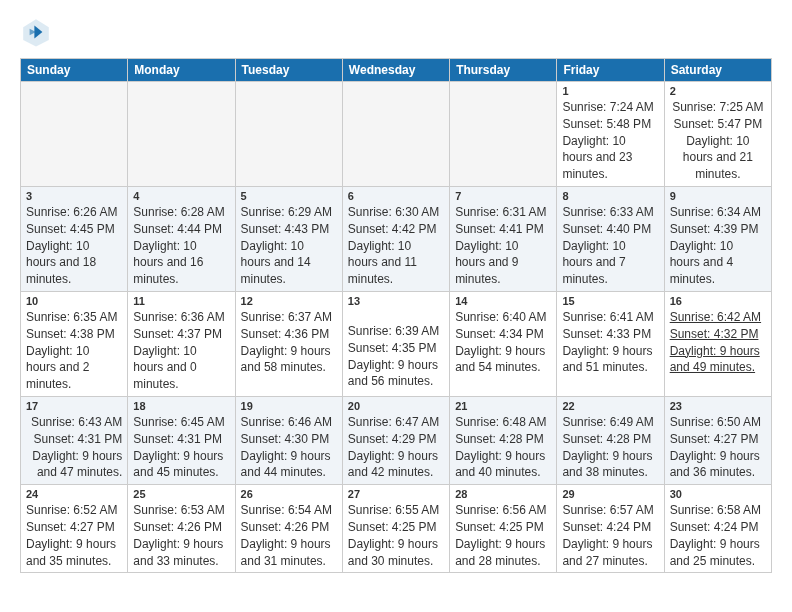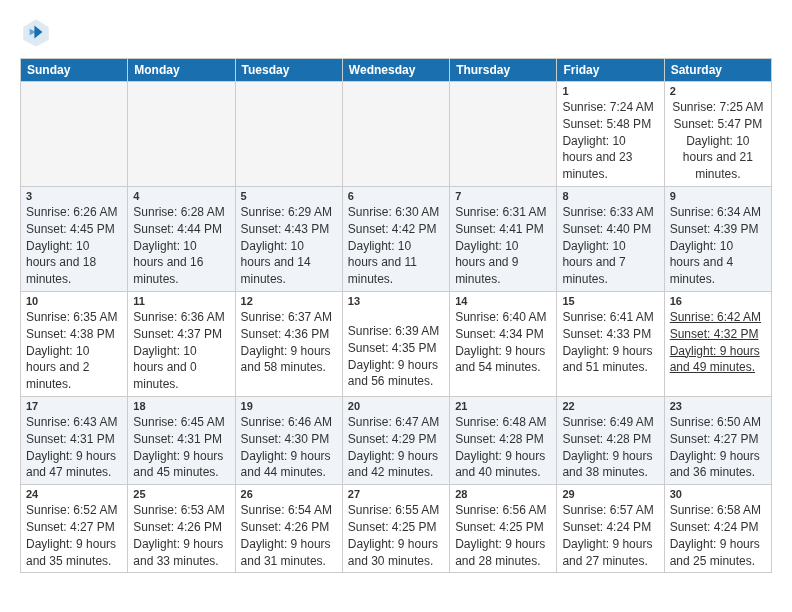--- a/index.html
+++ b/index.html
@@ -238,21 +238,21 @@
           <td>
             <span class="day-num">16</span>
             <div class="day-info" style="white-space: pre-line; text-decoration: underline;">Sunrise: 6:42 AM
 Sunset: 4:32 PM
 Daylight: 9 hours and 49 minutes.</div>
           </td>
         </tr>
         <tr class="row-shade">
           <td>
             <span class="day-num">17</span>
-            <div class="day-info" style="white-space: pre-line;">Sunrise: 6:43 AM
+            <div class="day-info" style="white-space: pre-line; text-align: right;">Sunrise: 6:43 AM
 Sunset: 4:31 PM
 Daylight: 9 hours and 47 minutes.</div>
           </td>
           <td>
             <span class="day-num">18</span>
             <div class="day-info" style="white-space: pre-line;">Sunrise: 6:45 AM
 Sunset: 4:31 PM
 Daylight: 9 hours and 45 minutes.</div>
           </td>
           <td>

